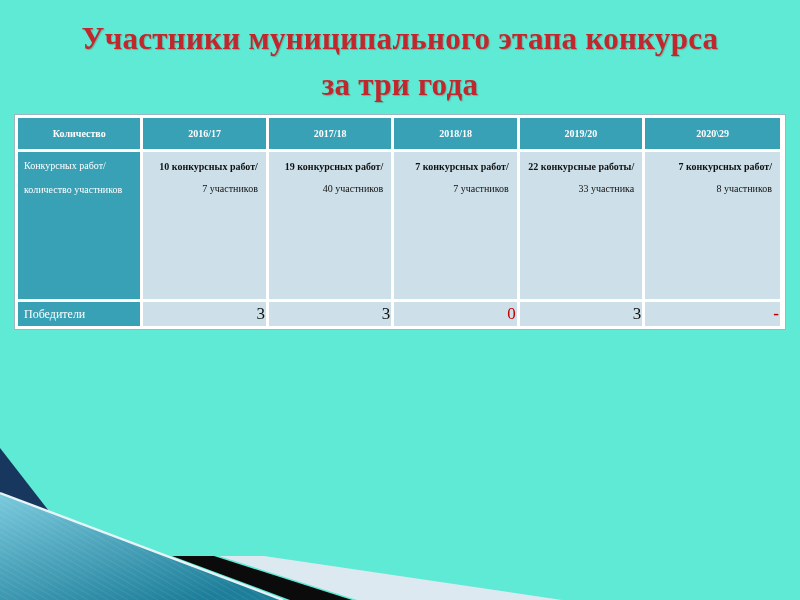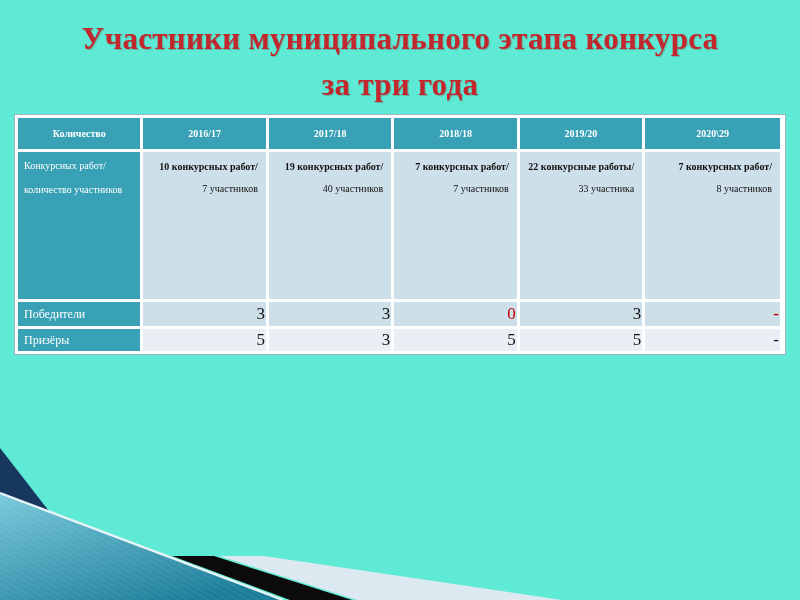--- a/index.html
+++ b/index.html
@@ -155,25 +155,17 @@
           </td>
         </tr>
         <tr class="r-win band-dark">
           <th class="teal label-mid">Победители</th>
           <td class="num">3</td>
           <td class="num">3</td>
           <td class="num"><span class="red">0</span></td>
           <td class="num">3</td>
           <td class="num"><span class="red-dash">-</span></td>
         </tr>
-        <tr class="r-prize band-light">
-          <th class="teal label-mid">Призёры</th>
-          <td class="num">5</td>
-          <td class="num">3</td>
-          <td class="num">5</td>
-          <td class="num">5</td>
-          <td class="num">-</td>
-        </tr>
       </tbody>
     </table>
   </div>
 
 </div>
 
 </body></html>

